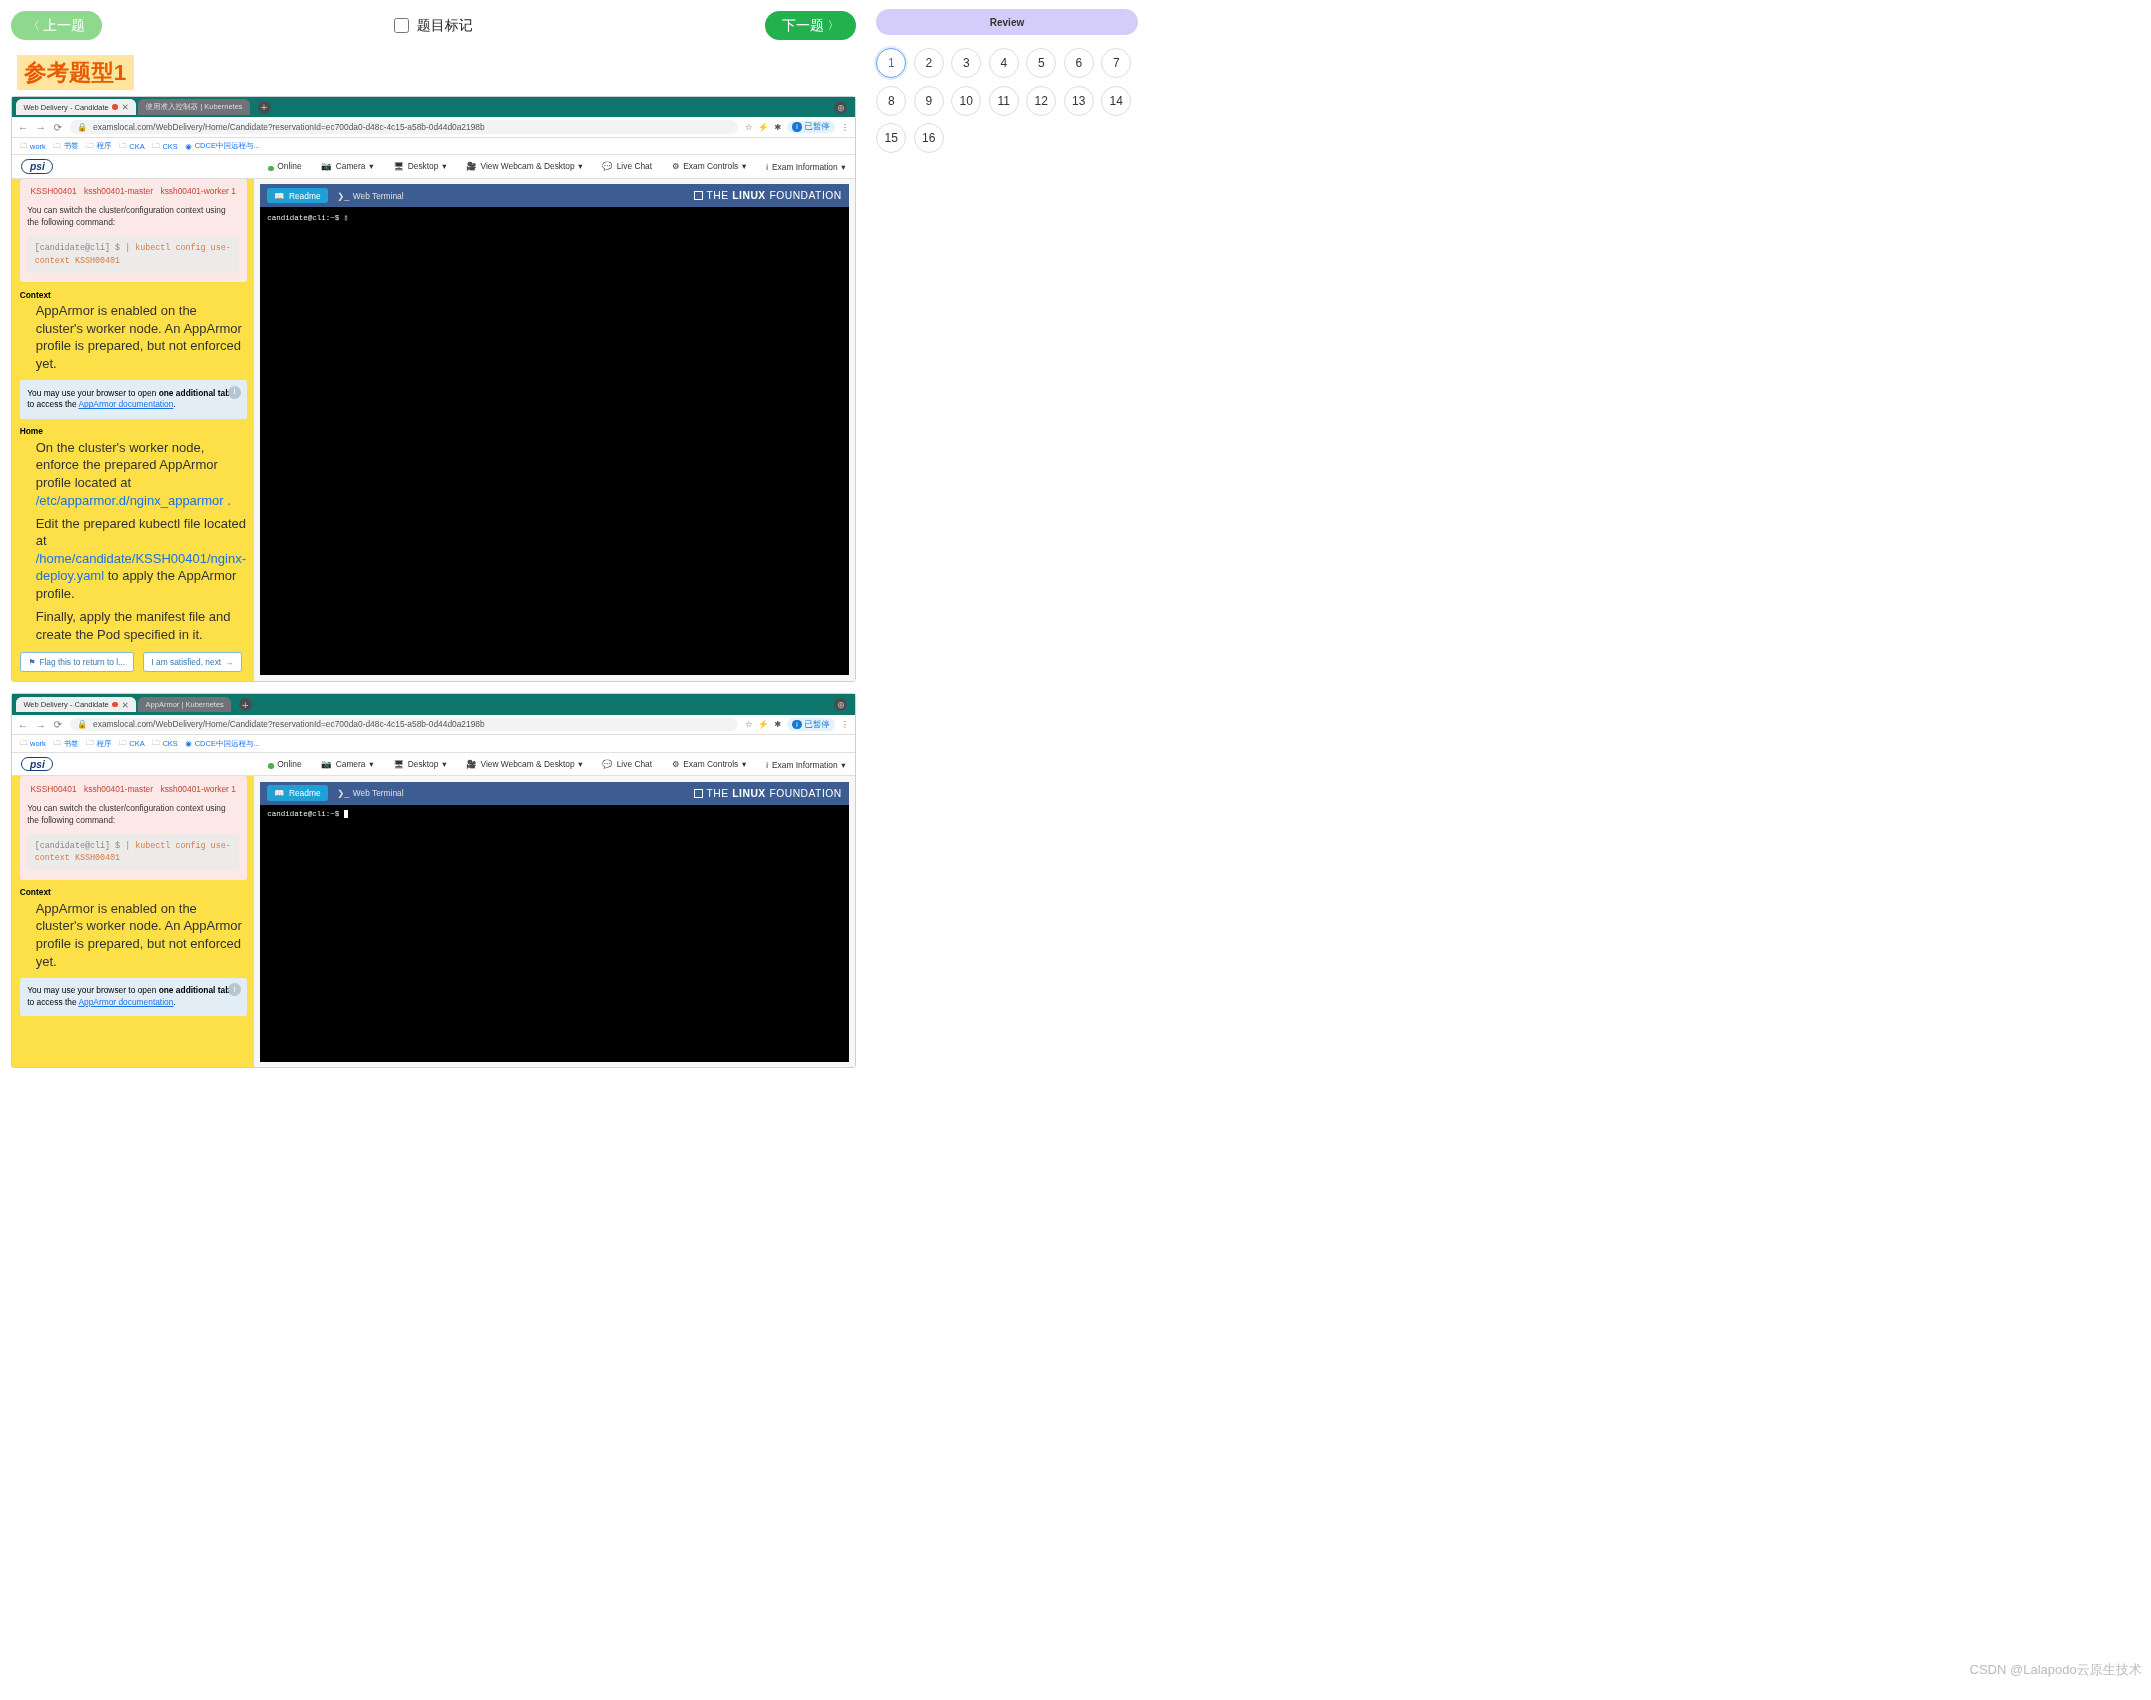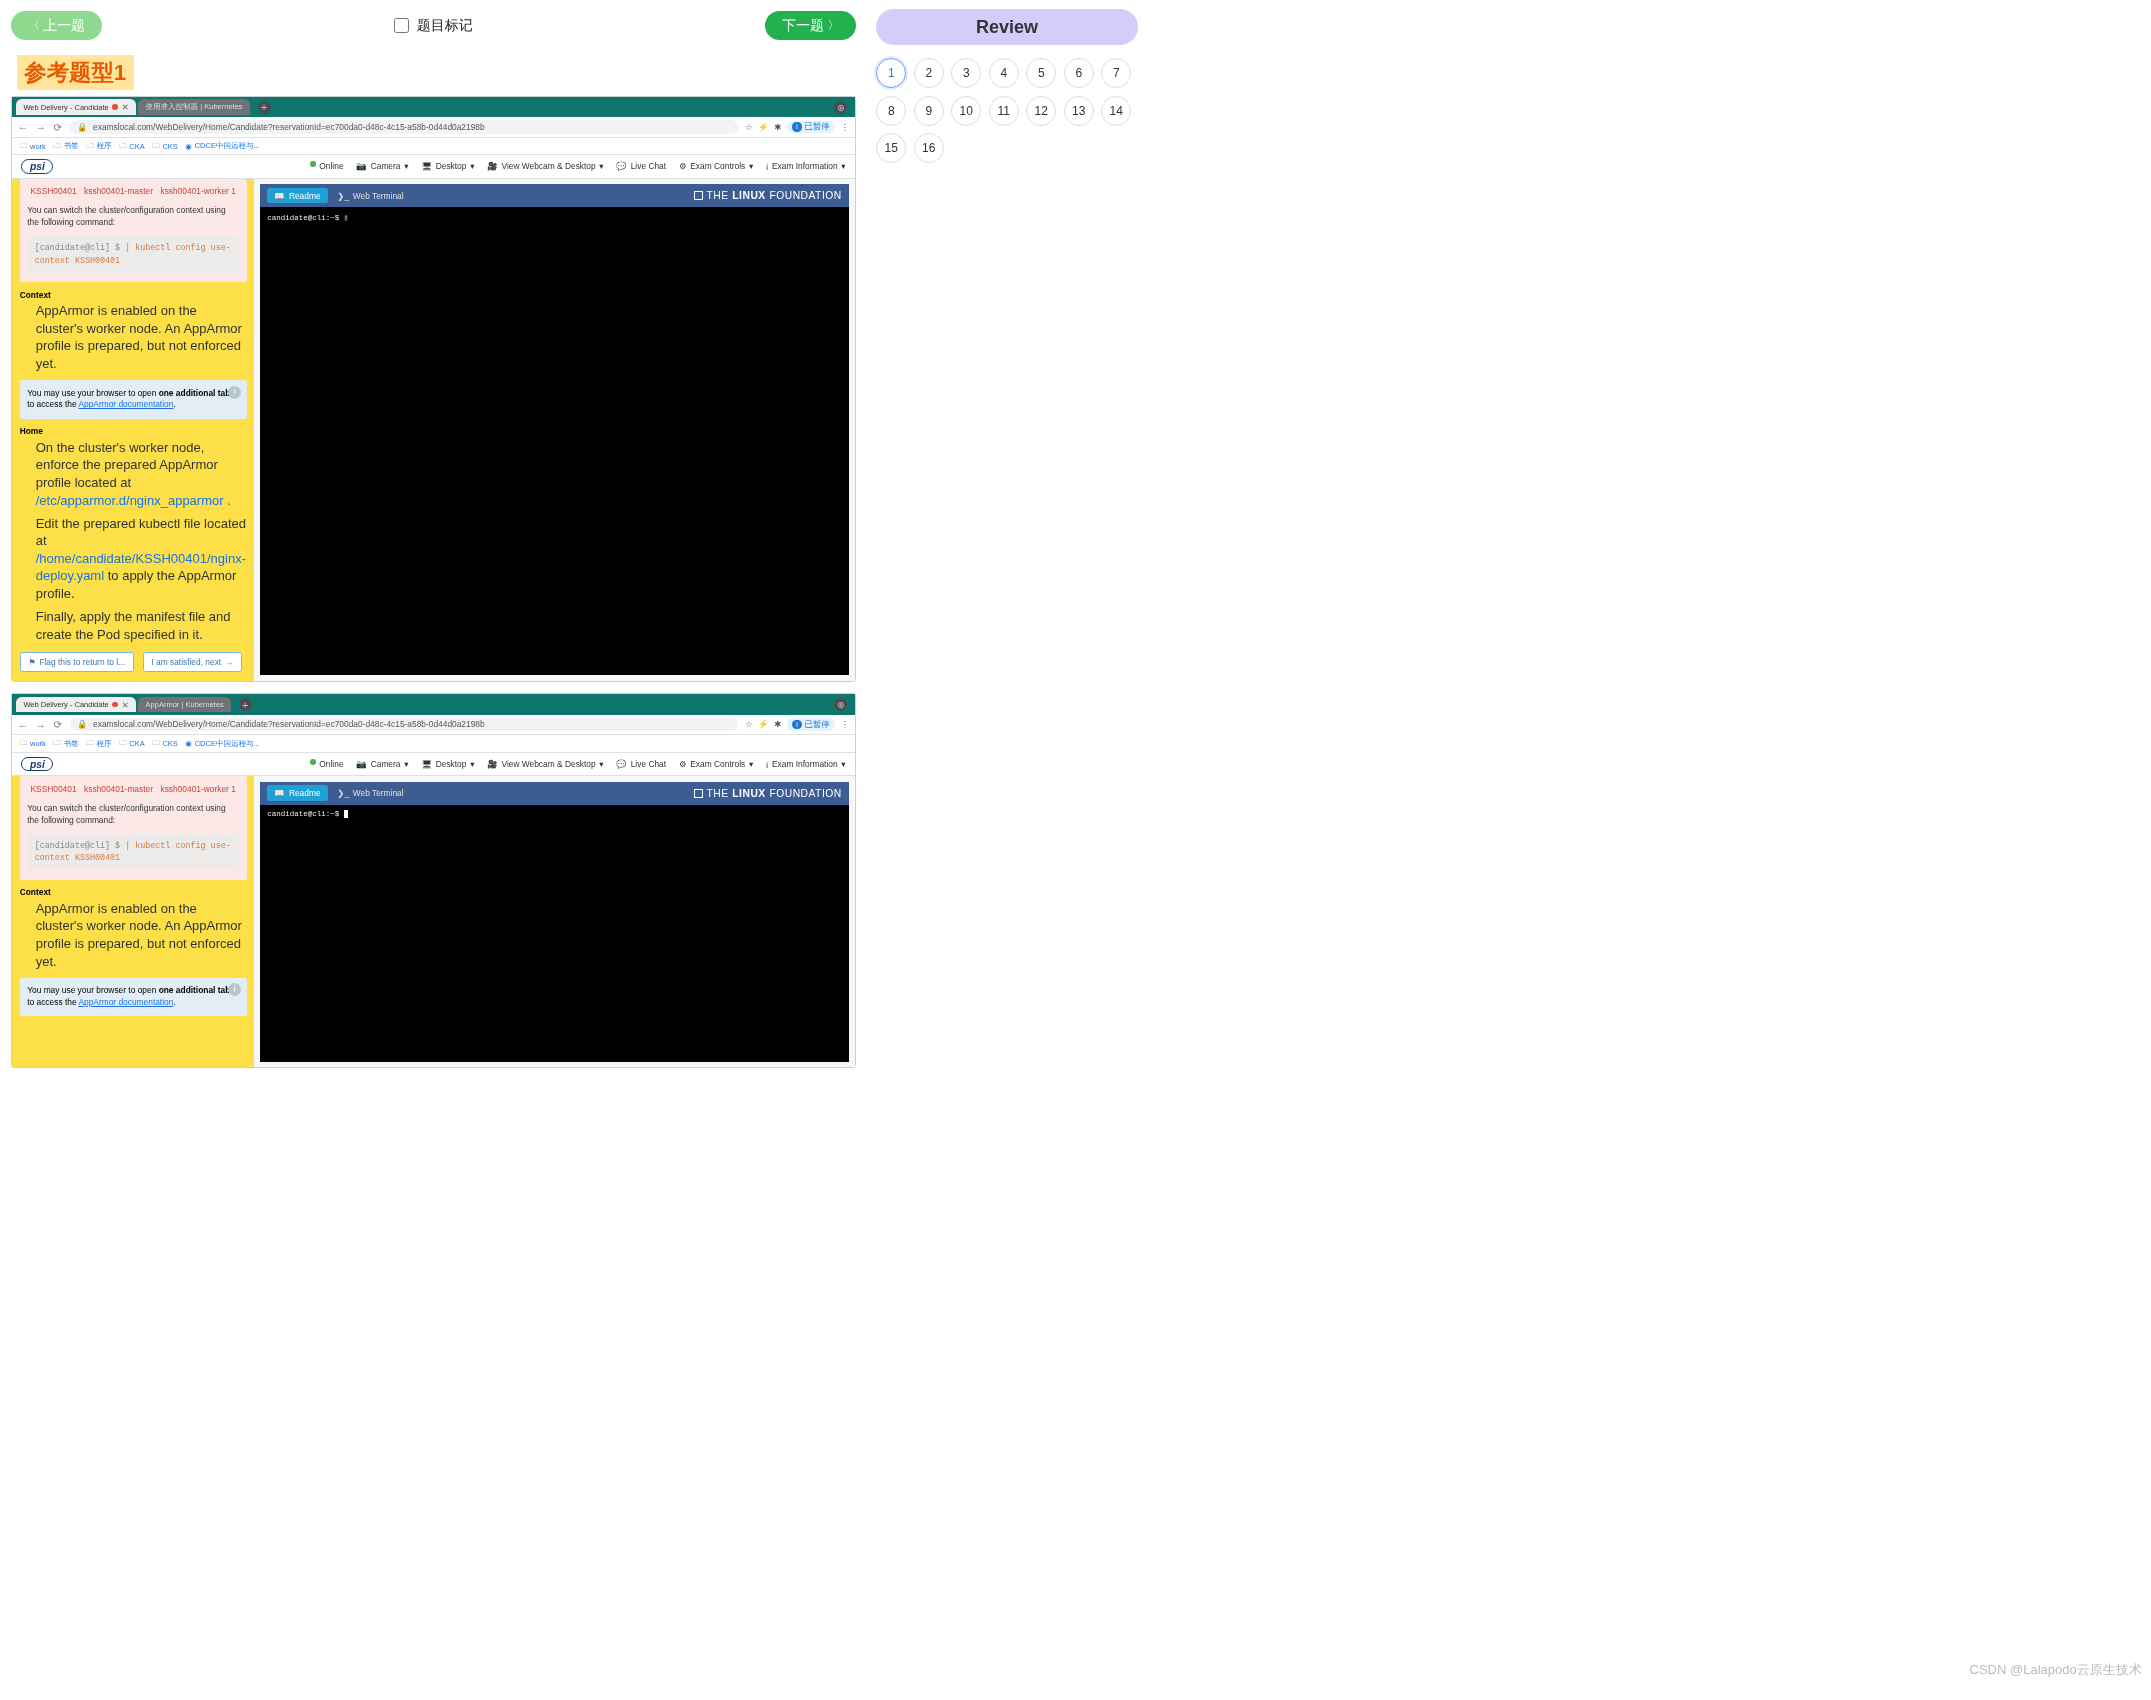--- a/index.html
+++ b/index.html
@@ -40,21 +40,21 @@
 .info-i { width:9.3px;height:9.3px;border-radius:50%;background:#1976d2;color:#fff;font-size:6.5px;display:flex;align-items:center;justify-content:center;}
 
 .bookbar { display: flex; gap: 7.5px; padding: 1.9px 7.5px; font-size: 7.5px; color: #1a73e8; border-bottom: 0.9px solid #e0e0e0; background:#fff;}
 .bookbar span { display: flex; align-items: center; gap: 2.8px; }
 .folder-ic { color: #888; }
 
 
 .psi-bar { display: flex; align-items: center; padding: 3.7px 9.3px; border-bottom: 0.9px solid #e0e0e0; font-size: 8.4px; }
 .psi-logo { border: 1.4px solid #173d73; border-radius: 11.2px; padding: 0.9px 7.5px; color: #173d73; font-weight: 600; font-size: 10.3px; font-style: italic;}
 .psi-spacer { flex: 1; }
-.psi-item { margin-left: 13px; color: #333; display:flex; align-items:flex-start; gap:3.7px;}
+.psi-item { margin-left: 20px; color: #333; display:flex; align-items:flex-end; gap:3.7px;}
 .dot-green { width:5.6px;height:5.6px;border-radius:50%;background:#4caf50;display:inline-block;}
 
 
 .exam-body { display: flex; background: #f7f7f7; }
 .left-pane { width: 242px; padding: 0 7.5px 9.3px 7.5px; font-size: 8.4px; background:#fde047;}
 .right-pane { flex: 1; display: flex; flex-direction: column; background: #1d365b; border-radius: 3.7px; margin: 5.6px; min-height: 410px; }
 
 .pink-card { background: #fce8e7; border-radius: 2.8px; padding: 7.5px 7.5px 9.3px 7.5px; margin-bottom: 7.5px; }
 .cluster-links { display: flex; flex-wrap: wrap; gap: 7.5px; justify-content: center; color: #c0392b; font-size: 8.4px; }
 .cluster-links span { color: #c44536; }
@@ -80,21 +80,21 @@
 .tab-link { color: #e0e0e0; display:flex; align-items:center; gap:3.7px;}
 .lf-logo { margin-left: auto; color: #fff; font-size: 10.3px; letter-spacing: 0.5px; display:flex; align-items:center; gap:3.7px;}
 .lf-logo .thin { font-weight: 300; }
 .lf-logo .bold { font-weight: 700; }
 .lf-sq { width:9.3px;height:9.3px;border:0.9px solid #fff;}
 .terminal { flex: 1; background: #000; color: #eee; font-family: "Courier New", monospace; font-size: 7.5px; padding: 5.6px 7.5px;}
 
 .right-pane.short { min-height: 280px; }
 
 
-.review-pill { background: #d5cdf9; color: #333; text-align: center; font-weight: 700; font-size: 18px; padding: 7.5px 0; border-radius: 18.6px; margin-bottom: 13px; }
+.review-pill { background: #d5cdf9; color: #333; text-align: center; font-weight: 700; font-size: 10px; padding: 7.5px 0; border-radius: 18.6px; margin-bottom: 13px; }
 .num-grid { display: flex; flex-wrap: wrap; gap: 7.5px; }
 .num { width: 30px; height: 30px; border-radius: 50%; border: 0.9px solid #ddd; display: flex; align-items: center; justify-content: center; font-size: 12px; color: #333; background: #fff; cursor: pointer; }
 .num.active { border-color: #6aa0f7; color: #3a78b1; box-shadow: 0 0 0 1.9px rgba(106,160,247,.2);}
 
 .watermark { position: fixed; right: 9.3px; bottom: 21px; font-size: 13px; color: #bbb; }
 </style>
 </head>
 <body>
 
 <div class="page">

